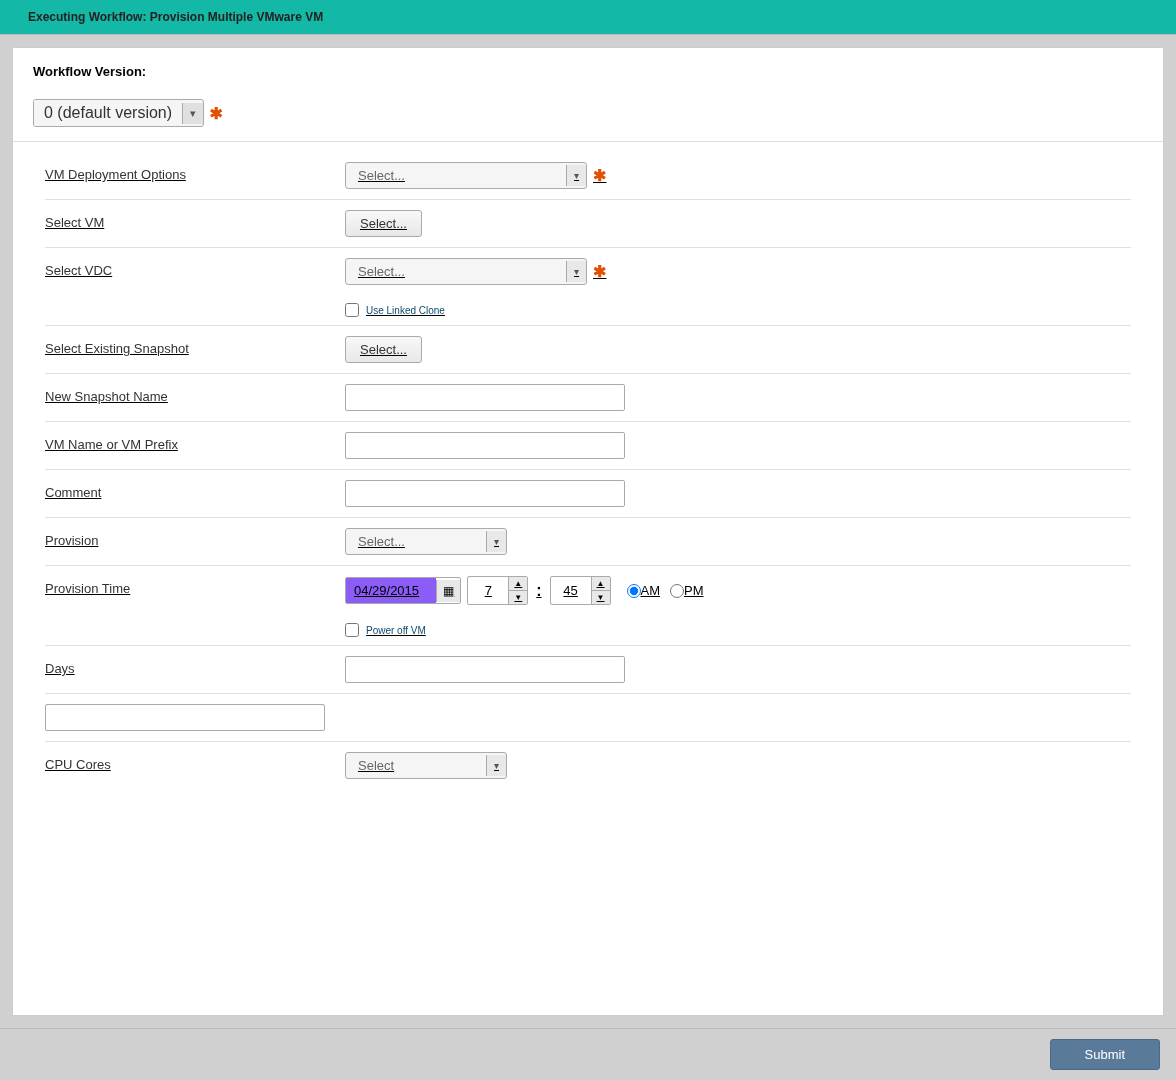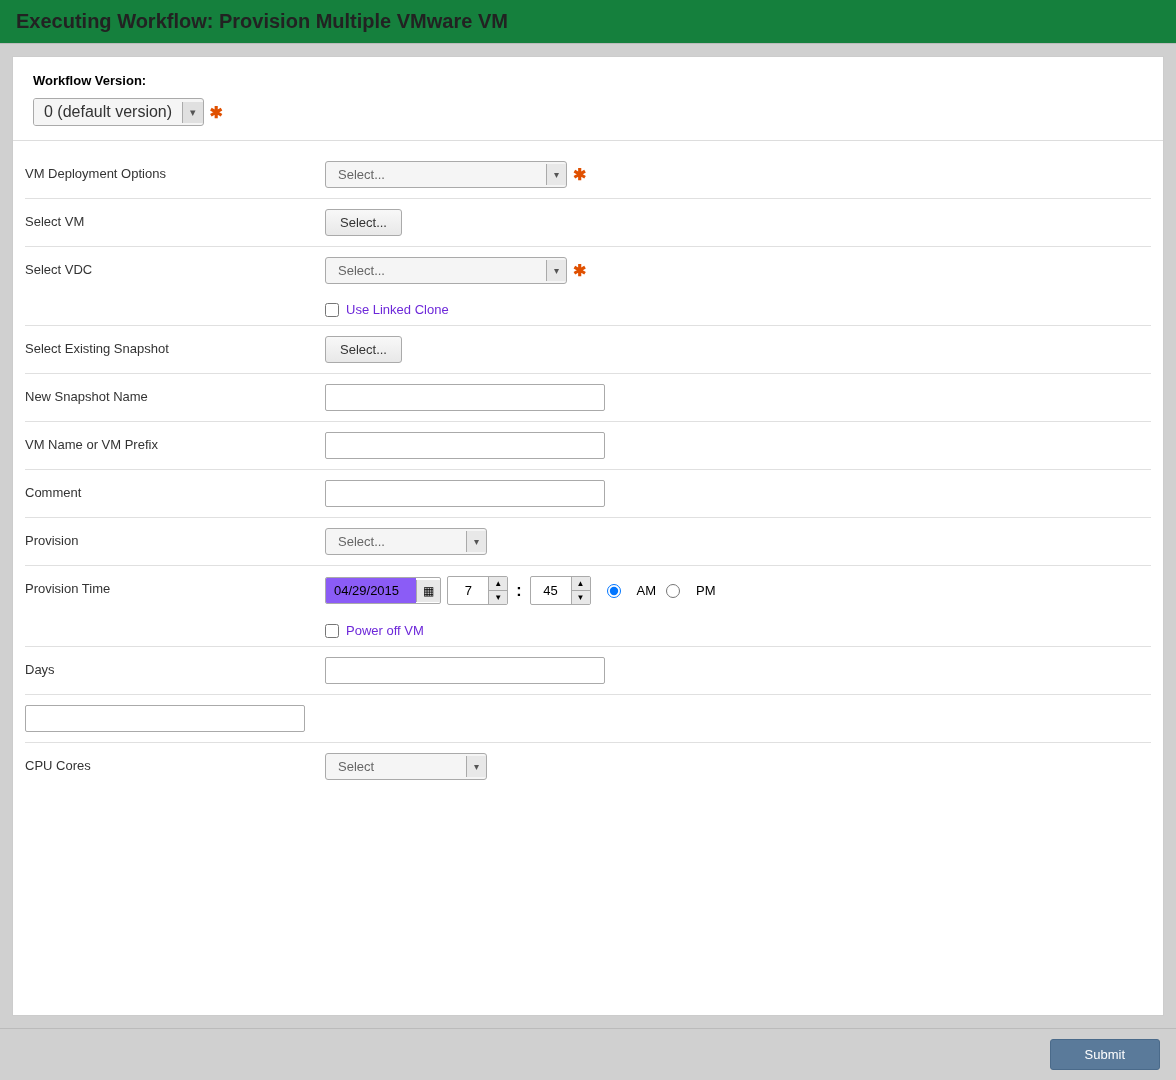--- a/index.html
+++ b/index.html
@@ -7,46 +7,46 @@
       font-family: Arial, Helvetica, sans-serif;
       font-size: 13px;
       background: #d0d0d0;
       width: 1176px;
       min-height: 1080px;
       display: flex;
       flex-direction: column;
     }
 
     .title-bar {
-      background: #15803d;
+      background: #14b8a6;
       border-bottom: 1px solid #bbb;
-      padding: 10px 16px;
+      padding: 10px 28px;
       font-weight: bold;
-      font-size: 20px;
+      font-size: 12px;
       color: #222;
     }
 
     .main-content {
       background: #fff;
       margin: 12px;
       border: 1px solid #ccc;
       flex: 1;
       display: flex;
       flex-direction: column;
     }
 
     .workflow-version-section {
       padding: 16px 20px 14px 20px;
       border-bottom: 1px solid #ddd;
     }
 
     .workflow-version-label {
       font-weight: bold;
       font-size: 13px;
-      margin-bottom: 10px;
+      margin-bottom: 20px;
     }
 
     .version-row {
       display: flex;
       align-items: center;
       gap: 6px;
     }
 
     .version-select-wrap {
       display: flex;
@@ -73,22 +73,23 @@
       color: #555;
     }
 
     .required-star {
       color: #e05000;
       font-size: 16px;
       font-weight: bold;
     }
 
     .form-section {
-      padding: 10px 12px;
+      padding: 10px 32px;
       flex: 1;
+      text-decoration: underline;
     }
 
     .form-row {
       display: flex;
       align-items: flex-start;
       padding: 10px 0;
       min-height: 44px;
     }
 
     .form-label {
@@ -156,22 +157,22 @@
       gap: 7px;
     }
 
     .checkbox-row input[type="checkbox"] {
       width: 14px;
       height: 14px;
       cursor: pointer;
     }
 
     .checkbox-label {
-      font-size: 13px;
-      color: #6d28d9;
+      font-size: 10px;
+      color: #0c4a6e;
     }
 
     
     .text-input {
       border: 1px solid #aaa;
       border-radius: 2px;
       padding: 5px 8px;
       font-size: 13px;
       width: 280px;
       background: #fff;
@@ -260,21 +261,21 @@
     .ampm-wrap {
       display: flex;
       align-items: center;
       gap: 10px;
       margin-left: 10px;
     }
 
     .radio-label {
       display: flex;
       align-items: center;
-      gap: 16px;
+      gap: 0;
       font-size: 13px;
       cursor: pointer;
     }
 
     .radio-label input[type="radio"] {
       width: 14px;
       height: 14px;
     }
 
     

